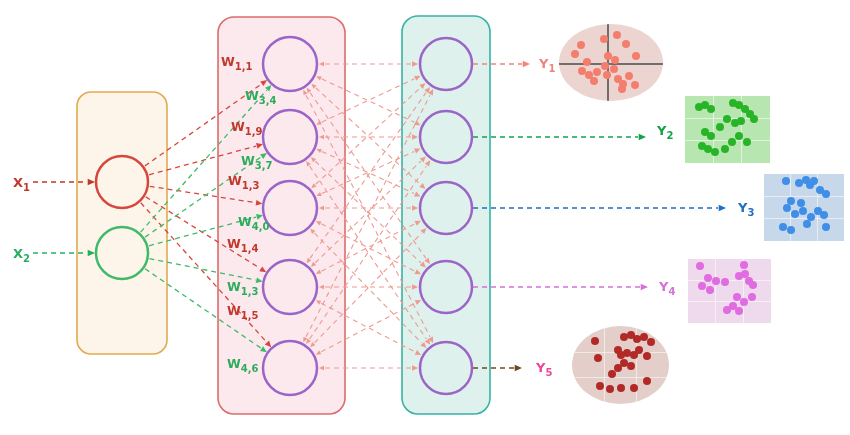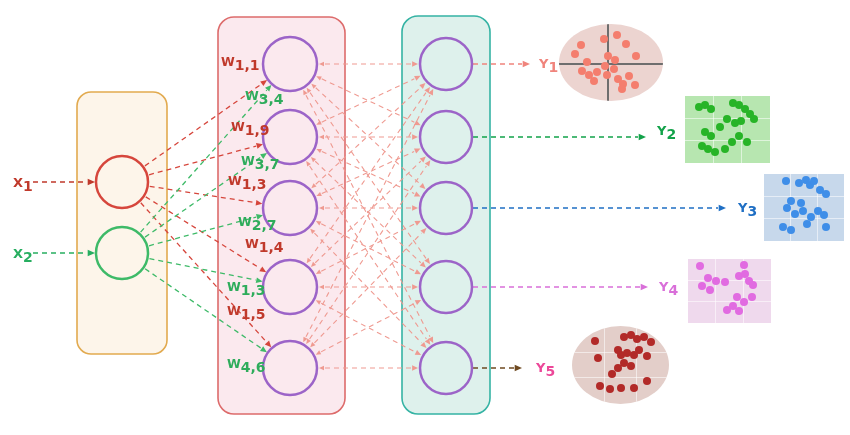--- a/index.html
+++ b/index.html
@@ -2,21 +2,21 @@
 <html><head>
 <meta charset="utf-8">
 <style>
   html,body { margin:0; padding:0; background:#ffffff; }
   .stage {
     position:relative; width:850px; height:435px; overflow:hidden;
     background:#ffffff; font-family:"DejaVu Sans", sans-serif;
   }
   .stage svg { position:absolute; left:0; top:0; }
   .lbl { position:absolute; font-weight:bold; font-size:13px; line-height:1; white-space:nowrap; }
-  .lbl sub { font-size:14px; }
+  .lbl sub { font-size:10px; }
   .wl { font-size:12.5px; }
   .scatter { position:absolute; overflow:hidden; }
   .scatter.ellipse { border-radius:50%; }
   .dot { position:absolute; width:8px; height:8px; border-radius:50%; transform:translate(-50%,-50%); }
   .gline { position:absolute; }
 </style>
 </head>
 <body>
 
 <div class="stage">
@@ -148,22 +148,22 @@
     </svg>
 
   <div class="lbl" style="left: 13px; top: 176px; color: rgb(192, 57, 43);"><span>X</span><sub>1</sub></div>
   <div class="lbl" style="left: 13px; top: 247px; color: rgb(39, 174, 96);"><span>X</span><sub>2</sub></div>
 
   <div class="lbl wl" style="left: 221px; top: 56px; color: rgb(192, 57, 43);"><span>W</span><sub>1,1</sub></div>
   <div class="lbl wl" style="left: 245px; top: 90px; color: rgb(46, 172, 91);"><span>W</span><sub>3,4</sub></div>
   <div class="lbl wl" style="left: 231px; top: 121px; color: rgb(192, 57, 43);"><span>W</span><sub>1,9</sub></div>
   <div class="lbl wl" style="left: 241px; top: 155px; color: rgb(46, 172, 91);"><span>W</span><sub>3,7</sub></div>
   <div class="lbl wl" style="left: 228px; top: 175px; color: rgb(192, 57, 43);"><span>W</span><sub>1,3</sub></div>
-  <div class="lbl wl" style="left: 238px; top: 216px; color: rgb(46, 172, 91);"><span>W</span><sub>2,7</sub></div>
-  <div class="lbl wl" style="left: 245px; top: 238px; color: rgb(192, 57, 43);"><span>W</span><sub>1,4</sub></div>
+  <div class="lbl wl" style="left: 238px; top: 216px; color: rgb(46, 172, 91);"><span>W</span><sub>4,0</sub></div>
+  <div class="lbl wl" style="left: 227px; top: 238px; color: rgb(192, 57, 43);"><span>W</span><sub>1,4</sub></div>
   <div class="lbl wl" style="left: 227px; top: 281px; color: rgb(46, 172, 91);"><span>W</span><sub>1,3</sub></div>
   <div class="lbl wl" style="left: 227px; top: 305px; color: rgb(192, 57, 43);"><span>W</span><sub>1,5</sub></div>
   <div class="lbl wl" style="left: 227px; top: 358px; color: rgb(46, 172, 91);"><span>W</span><sub>4,6</sub></div>
 
   <div class="lbl" style="left: 539px; top: 57px; color: rgb(240, 132, 124);"><span>Y</span><sub>1</sub></div>
   <div class="lbl" style="left: 657px; top: 124px; color: rgb(18, 162, 73);"><span>Y</span><sub>2</sub></div>
   <div class="lbl" style="left: 738px; top: 201px; color: rgb(31, 111, 196);"><span>Y</span><sub>3</sub></div>
   <div class="lbl" style="left: 659px; top: 280px; color: rgb(217, 111, 217);"><span>Y</span><sub>4</sub></div>
   <div class="lbl" style="left: 536px; top: 361px; color: #ec4899;"><span>Y</span><sub>5</sub></div>
 

